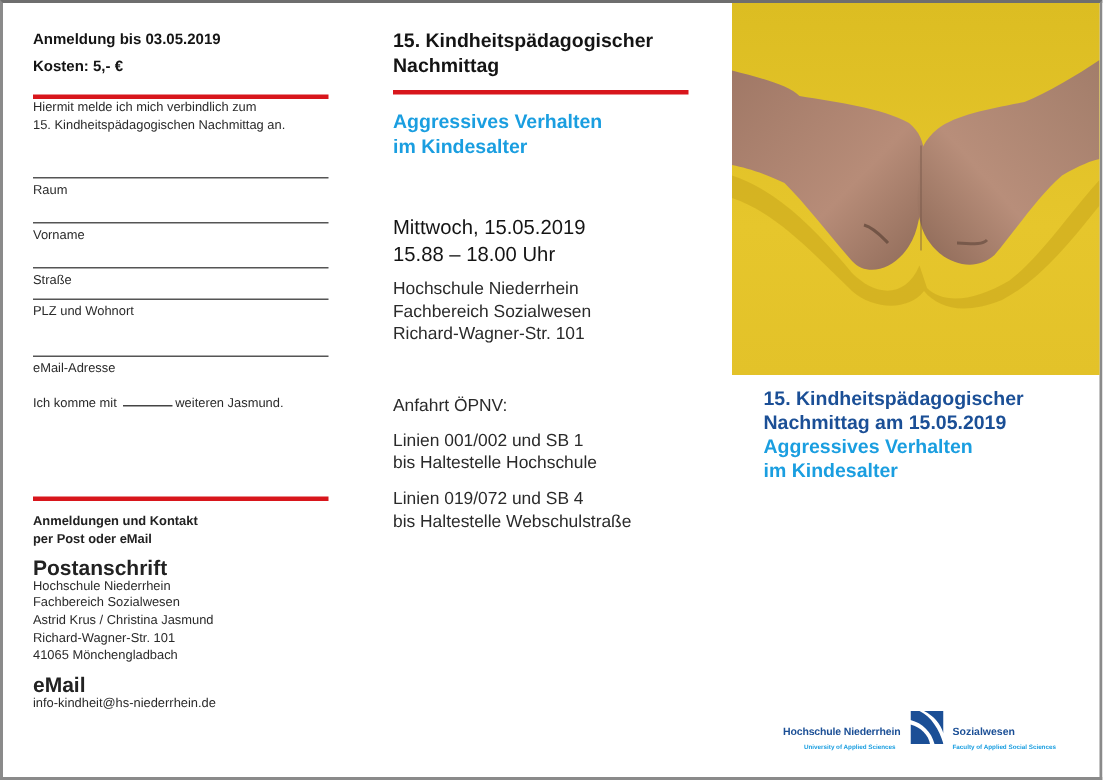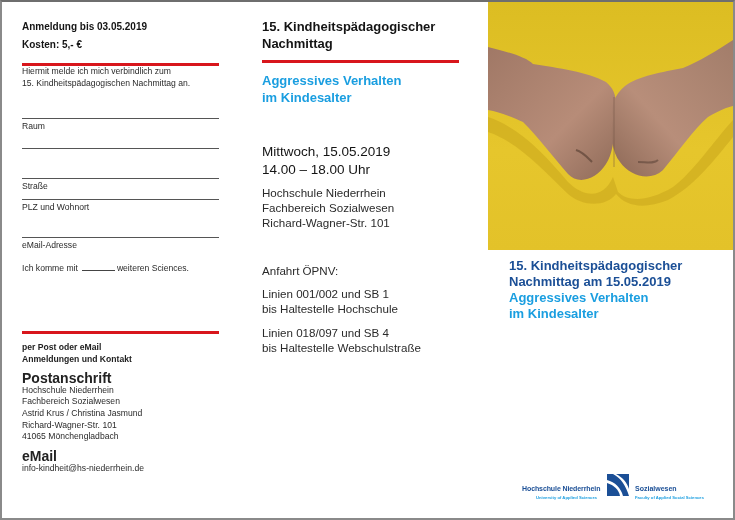--- a/index.html
+++ b/index.html
@@ -74,43 +74,44 @@
     <div>15. Kindheitspädagogischen Nachmittag an.</div>
   </div>
 </div>
 
 <div class="field" style="top:118px">
   <div class="line"></div>
   <div class="lbl">Raum</div>
 </div>
 <div class="field" style="top:148px">
   <div class="line"></div>
+  <div class="lbl">Vorname</div>
 </div>
 <div class="field" style="top:178px">
   <div class="line"></div>
   <div class="lbl">Straße</div>
 </div>
 <div class="field" style="top:199px">
   <div class="line"></div>
   <div class="lbl">PLZ und Wohnort</div>
 </div>
 <div class="field" style="top:237px">
   <div class="line"></div>
   <div class="lbl">eMail-Adresse</div>
 </div>
 
 <div class="persons">
-  <span>Ich komme mit</span><span class="blank"></span><span>weiteren Sciences.</span>
+  <span>Ich komme mit</span><span class="blank"></span><span>weiteren Jasmund.</span>
 </div>
 
 <div class="p1b">
   <div class="red-rule"></div>
   <div class="contact-head">
+    <div>Anmeldungen und Kontakt</div>
     <div>per Post oder eMail</div>
-    <div>Anmeldungen und Kontakt</div>
   </div>
   <div class="gap"></div>
   <div class="sub-head">Postanschrift</div>
   <div class="addr">
     <div>Hochschule Niederrhein</div>
     <div>Fachbereich Sozialwesen</div>
     <div>Astrid Krus / Christina Jasmund</div>
     <div>Richard-Wagner-Str. 101</div>
     <div>41065 Mönchengladbach</div>
   </div>
@@ -126,37 +127,37 @@
   </div>
   <div class="red-rule"></div>
   <div class="topic">
     <div>Aggressives Verhalten</div>
     <div>im Kindesalter</div>
   </div>
 </div>
 
 <div class="when">
   <div>Mittwoch, 15.05.2019</div>
-  <div>14.00 – 18.00 Uhr</div>
+  <div>15.88 – 18.00 Uhr</div>
 </div>
 
 <div class="venue">
   <div>Hochschule Niederrhein</div>
   <div>Fachbereich Sozialwesen</div>
   <div>Richard-Wagner-Str. 101</div>
 </div>
 
 <div class="transit">
   <div>Anfahrt ÖPNV:</div>
   <div class="blk">
     <div>Linien 001/002 und SB 1</div>
     <div>bis Haltestelle Hochschule</div>
   </div>
   <div class="blk">
-    <div>Linien 018/097 und SB 4</div>
+    <div>Linien 019/072 und SB 4</div>
     <div>bis Haltestelle Webschulstraße</div>
   </div>
 </div>
 
 <div class="photo">
   <svg width="245" height="248" viewBox="0 0 245 248" xmlns="http://www.w3.org/2000/svg">
     <defs>
       <linearGradient id="bg" x1="0" y1="0" x2="0" y2="1">
         <stop offset="0" stop-color="#dcbd22"></stop>
         <stop offset="0.6" stop-color="#e6c62c"></stop>

